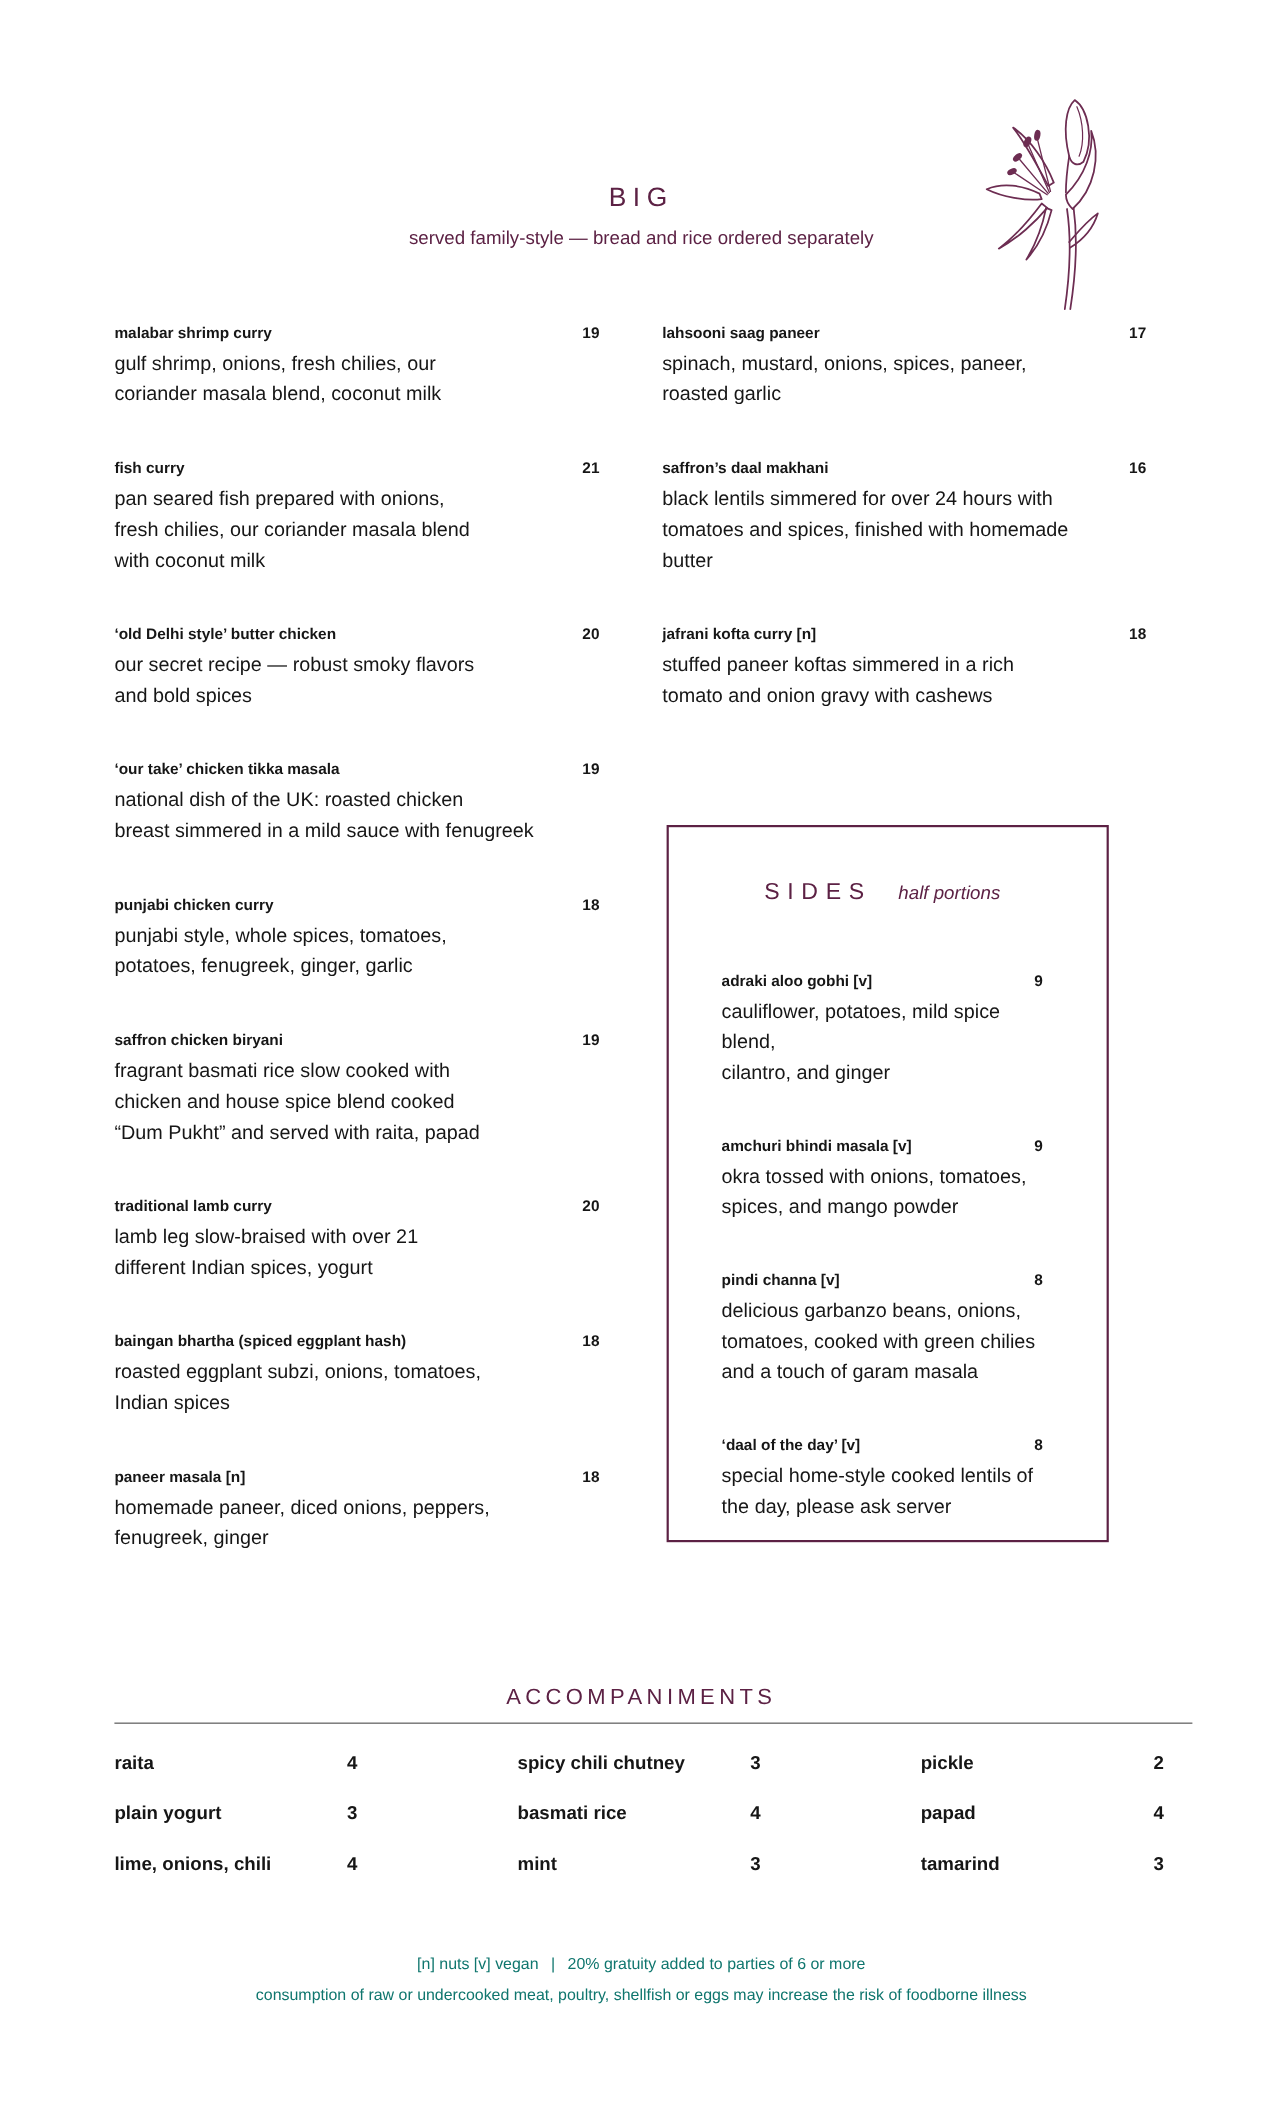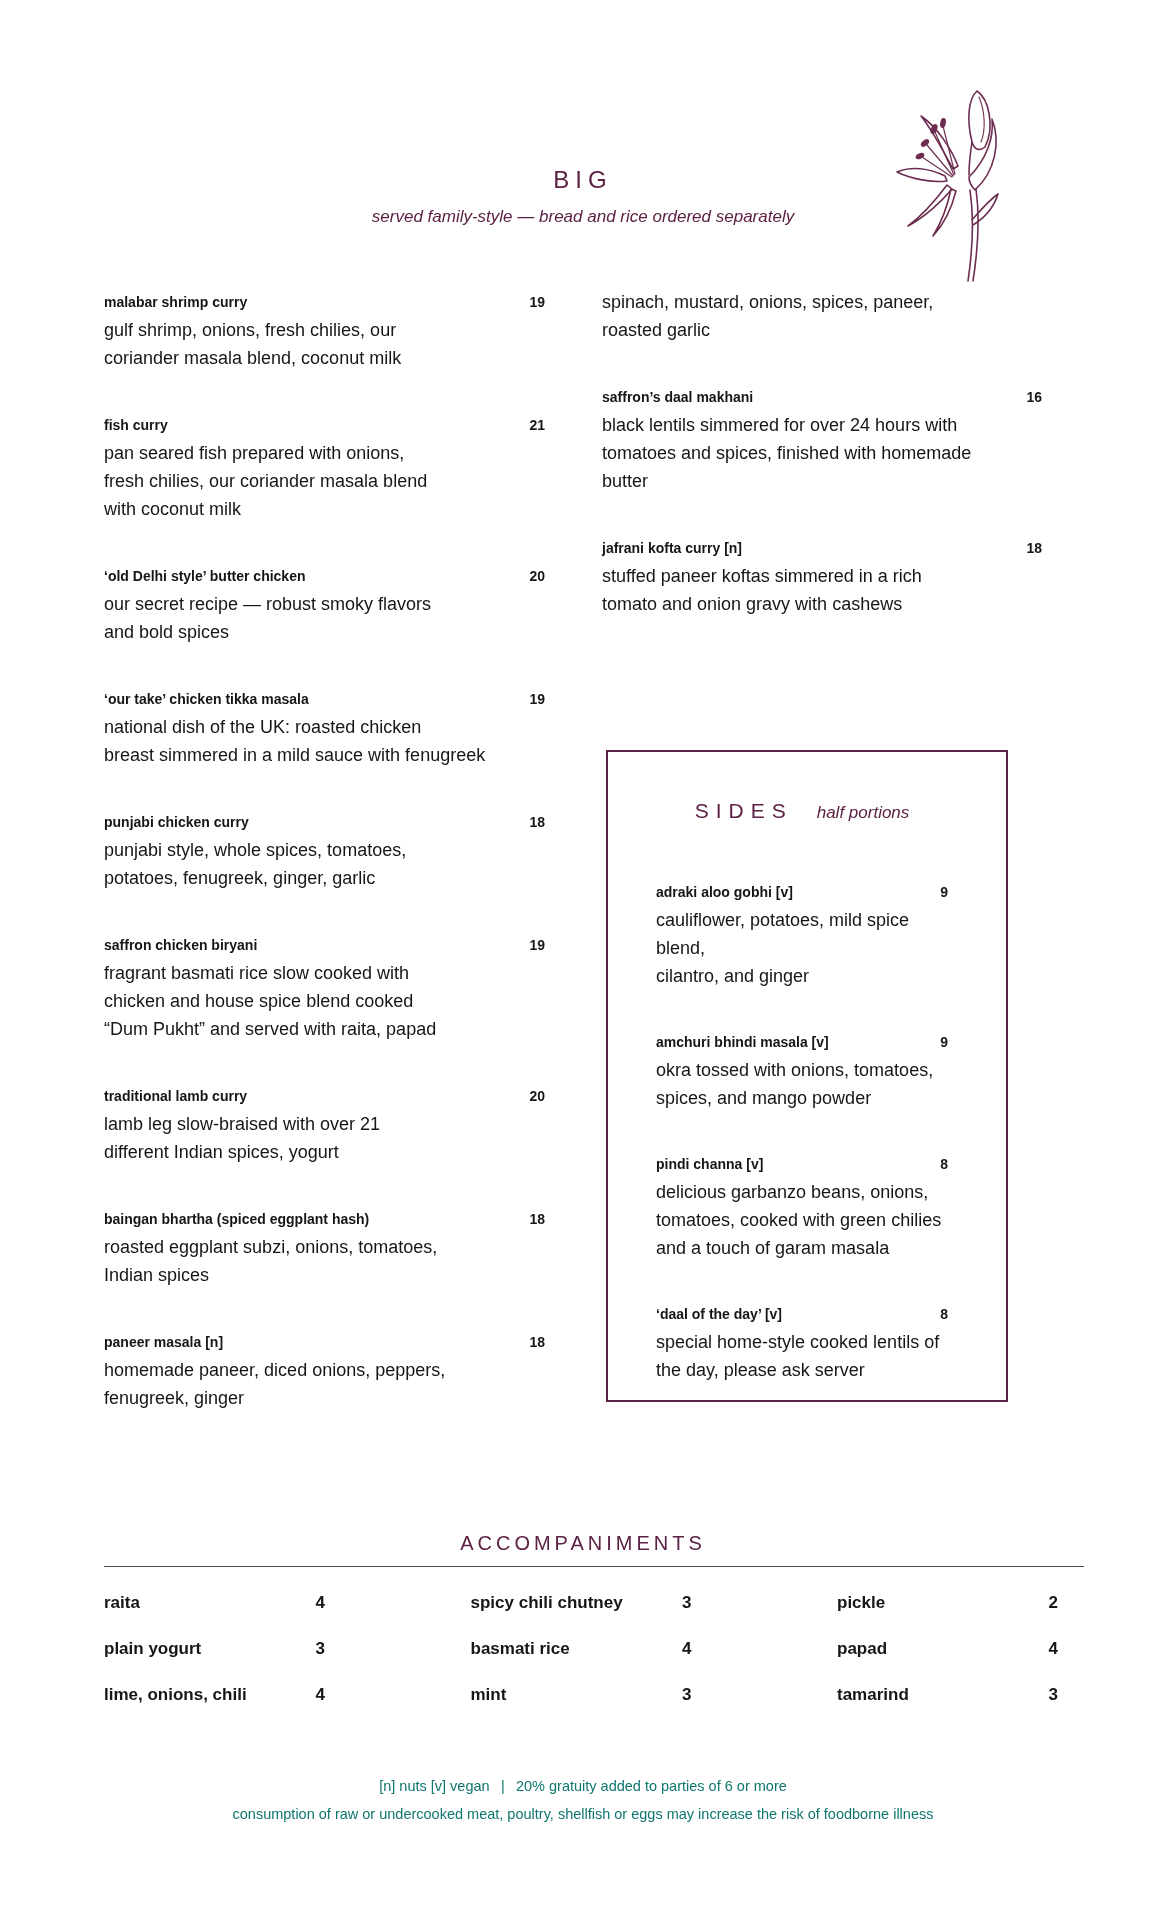--- a/index.html
+++ b/index.html
@@ -15,21 +15,21 @@
     font-family:"Liberation Sans","DejaVu Sans",sans-serif;
   }
   .abs{position:absolute;}
   
   .menu-header{left:0;right:0;top:166px;text-align:center;}
   .menu-title{
     font-size:24px;letter-spacing:6px;color:var(--accent);
     font-weight:400;
   }
   .menu-subtitle{
-    margin-top:13px;font-size:17px;font-style:italic;color:var(--accent);
+    margin-top:13px;font-size:17px;color:var(--accent);
   }
   
   .flower{left:891px;top:84px;width:120px;height:202px;color:#6d2d52;}
   .flower svg{width:100%;height:100%;display:block;}
   
   .col{top:288px;}
   .col-left{left:104px;width:441px;}
   .col-right{left:602px;width:440px;}
   .menu-item{margin-bottom:39px;}
   .item-head{
@@ -185,20 +185,24 @@
         <span class="item-name">paneer masala [n]</span>
         <span class="item-price">18</span>
       </div>
     <div class="item-desc">homemade paneer, diced onions, peppers,
 fenugreek, ginger</div>
   </div>
 </div>
 
 <div class="abs col col-right">
   <div class="menu-item">
+    <div class="item-head">
+        <span class="item-name">lahsooni saag paneer</span>
+        <span class="item-price">17</span>
+      </div>
     <div class="item-desc">spinach, mustard, onions, spices, paneer,
 roasted garlic</div>
   </div>
   <div class="menu-item">
     <div class="item-head">
         <span class="item-name">saffron’s daal makhani</span>
         <span class="item-price">16</span>
       </div>
     <div class="item-desc">black lentils simmered for over 24 hours with
 tomatoes and spices, finished with homemade

